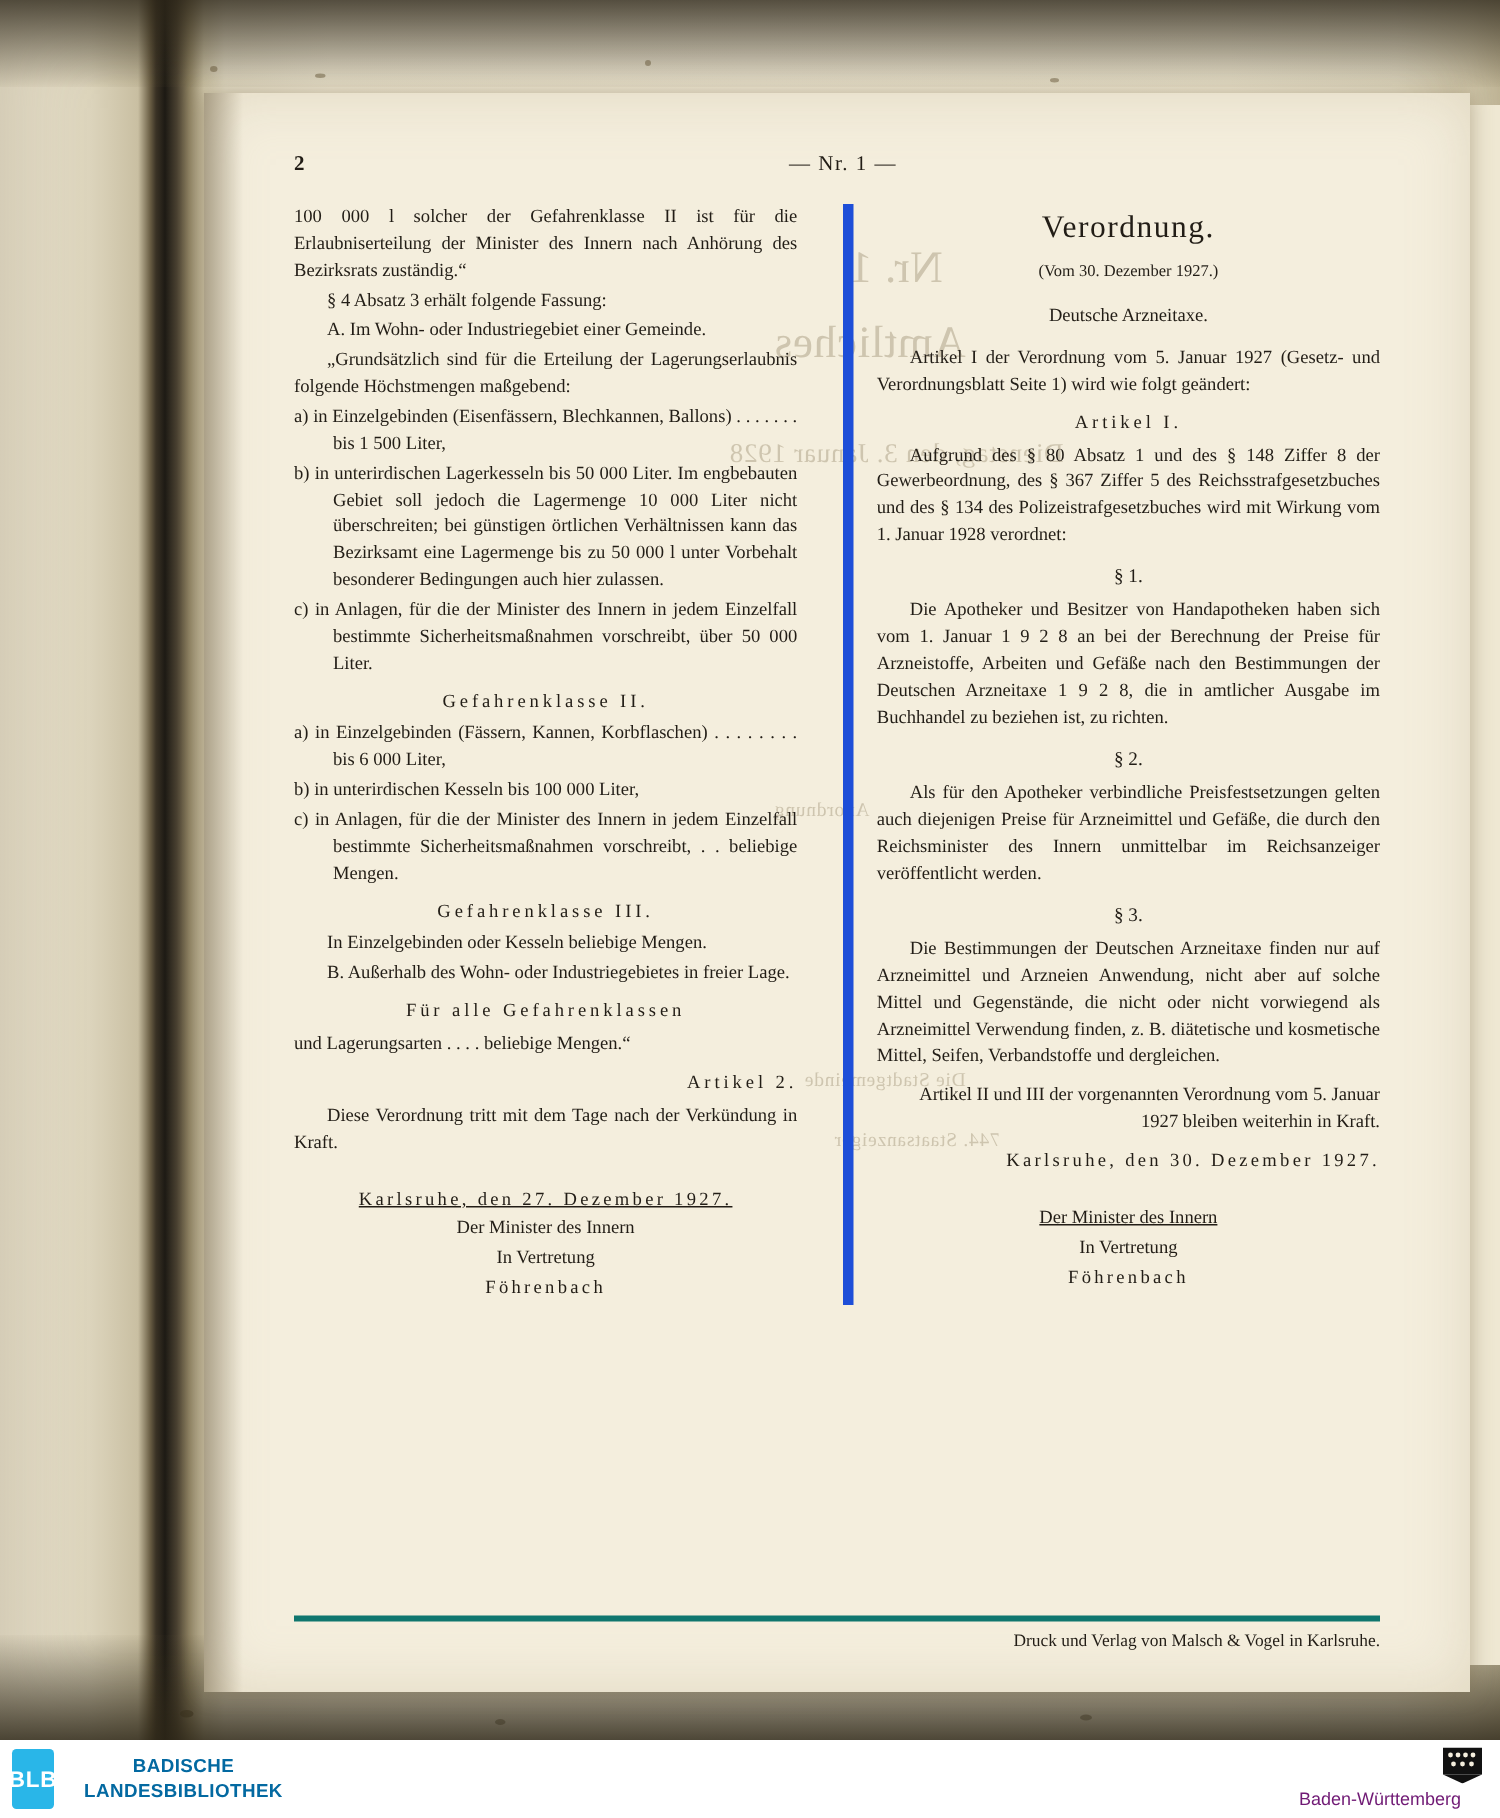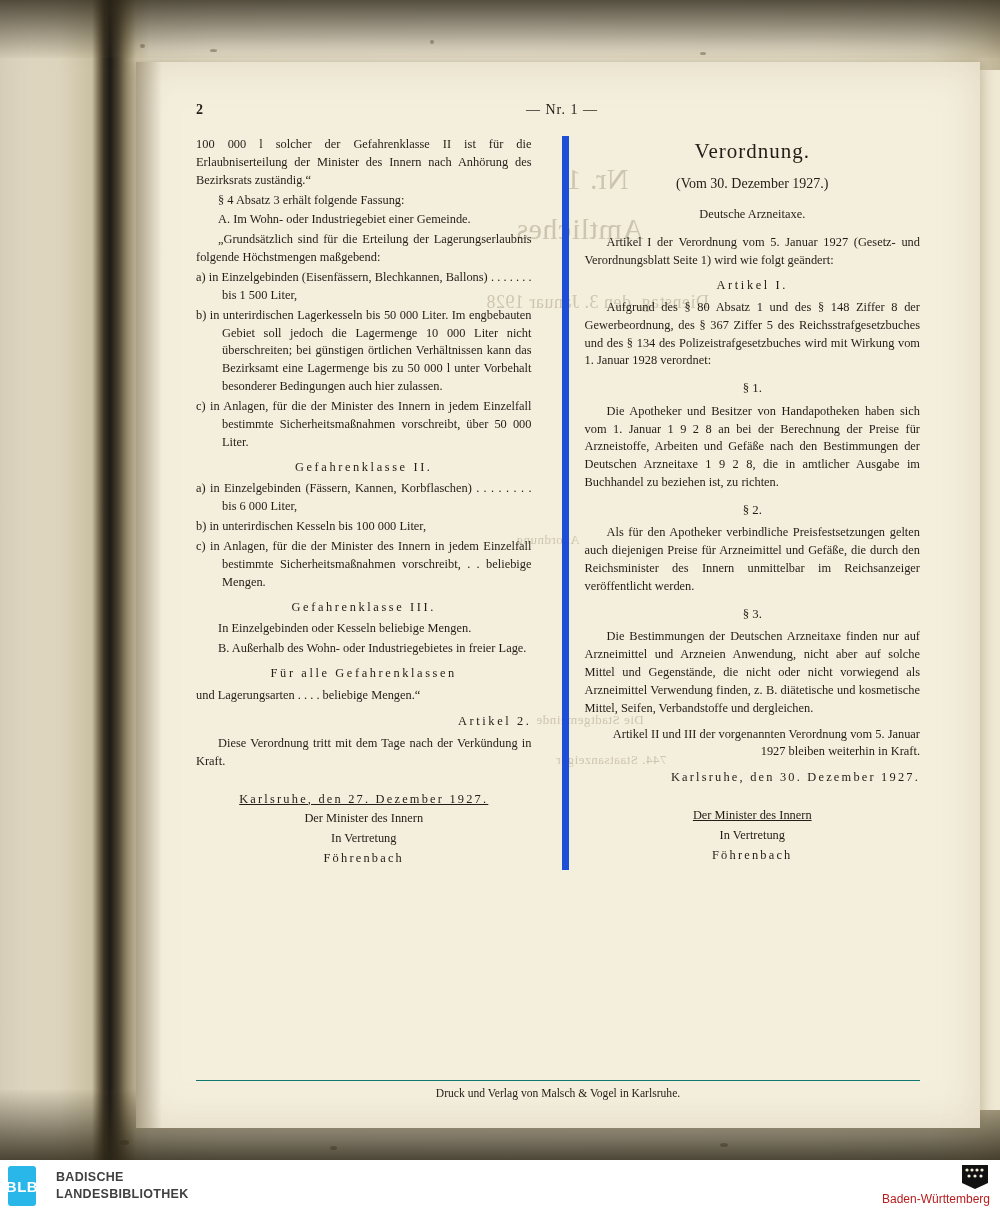--- a/index.html
+++ b/index.html
@@ -140,38 +140,38 @@
   .gap-s { margin-top: 20px; text-decoration: underline; }
   .title {
     font-size: 21px;
     letter-spacing: 1px;
     text-align: center;
     margin: 0 0 8px 0;
     text-indent: 0;
   }
   .subt {
     text-align: center;
-    font-size: 14px;
+    font-size: 11px;
     text-indent: 0;
     margin-bottom: 12px;
   }
   .para-sign {
     text-align: center;
     text-indent: 0;
     margin: 9px 0 5px 0;
     font-size: 12.8px;
   }
   .imprint {
     position: absolute;
     left: 0;
     bottom: -8px;
     width: 724px;
-    text-align: center;
+    text-align: right;
     font-size: 11.6px;
-    border-top: 1px solid #0f766e;
+    border-top: 4px solid #0f766e;
     padding-top: 6px;
   }
   
   .ghost {
     position: absolute;
     color: rgba(120,104,70,0.30);
     transform: scaleX(-1);
     font-size: 13px;
     letter-spacing: 0.5px;
     white-space: nowrap;
@@ -206,30 +206,31 @@
     letter-spacing: 0.5px;
   }
   #blb-text {
     position: absolute;
     left: 56px;
     top: 9px;
     font-family: "Liberation Sans", sans-serif;
     font-size: 12.5px;
     font-weight: bold;
     line-height: 1.35;
-    color: #404040;
+    color: #0369a1;
     letter-spacing: 0.3px;
+    text-align: center;
   }
   #bw-text {
     position: absolute;
-    right: 10px;
+    right: 26px;
     top: 32px;
     font-family: "Liberation Sans", sans-serif;
     font-size: 12px;
-    color: #b91c1c;
+    color: #701a75;
   }
   #bw-crest {
     position: absolute;
     right: 12px;
     top: 5px;
     width: 26px;
     height: 24px;
   }
 </style>
 </head>

